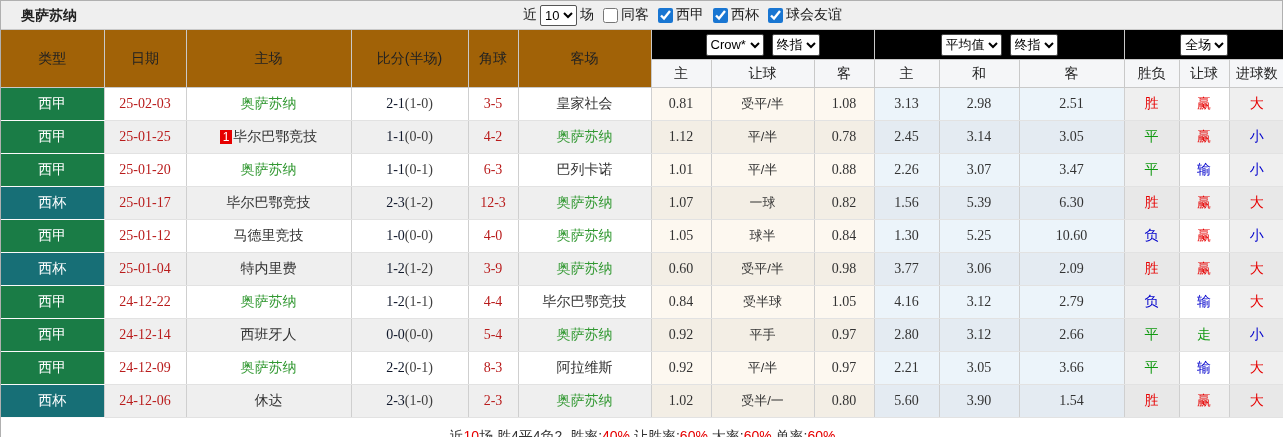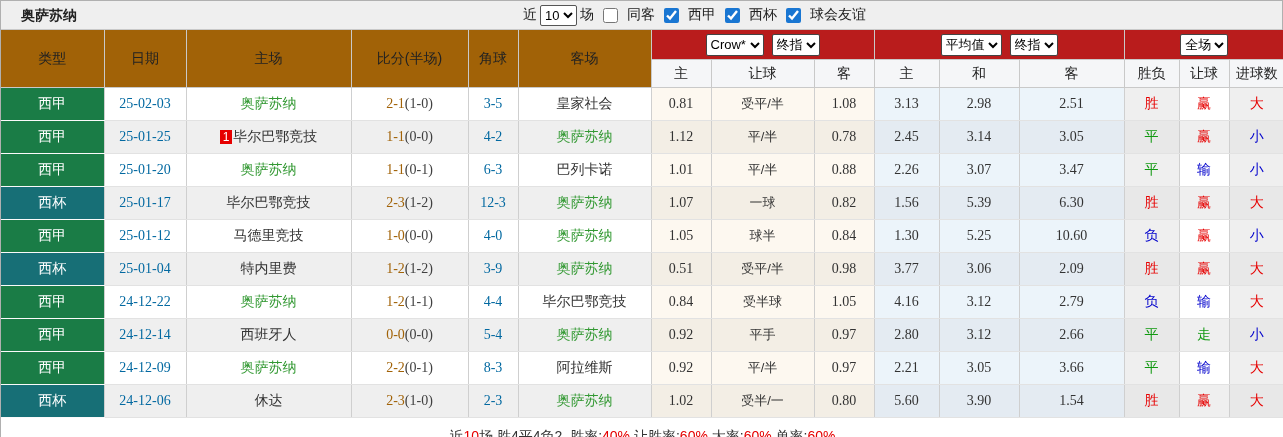--- a/index.html
+++ b/index.html
@@ -5,52 +5,52 @@
   html,body{margin:0;padding:0;background:#e9e9e9;}
   body{width:1283px;height:437px;overflow:hidden;
        font-family:"Liberation Sans","DejaVu Sans",sans-serif;font-size:14px;color:#222;}
   .wrap{width:1283px;box-sizing:border-box;border:1px solid #b0b0b0;background:#fff;}
 
   
   .titlebar{position:relative;height:28px;background:#efefef;border-bottom:1px solid #c9c9c9;}
   .titlebar .team{position:absolute;left:20px;top:0;line-height:28px;font-weight:bold;font-size:14px;}
   .filters{position:absolute;left:522px;top:0;height:28px;display:flex;align-items:center;gap:3px;font-size:14px;}
   .filters select{height:21px;font-size:13px;border:1px solid #555;background:#fff;border-radius:2px;}
-  .filters label{display:flex;align-items:center;gap:7px;}
+  .filters label{display:flex;align-items:center;gap:1px;}
   .filters input[type=checkbox]{width:15px;height:15px;accent-color:#1976d2;margin:0 2px 0 6px;}
 
   
   table{border-collapse:collapse;table-layout:fixed;width:1283px;}
   col.c-type{width:103px}col.c-date{width:82px}col.c-home{width:165px}col.c-score{width:117px}
   col.c-corner{width:50px}col.c-away{width:133px}
   col.c-hh{width:60px}col.c-hl{width:103px}col.c-ha{width:60px}
   col.c-eh{width:65px}col.c-ed{width:80px}col.c-ea{width:105px}
   col.c-r1{width:55px}col.c-r2{width:50px}col.c-r3{width:55px}
 
   thead th{font-weight:normal;color:#222;background:#a16207;border-right:1px solid #c9c9c9;
            border-bottom:1px solid #c9c9c9;font-size:14px;}
   thead tr.selrow th{height:27px;}
   thead tr.subhead th{height:25px;background:#f5f6f8;}
   thead th:last-child{border-right:none;margin-left:24px;}
-  .selcell{background:#b91c1c;}
+  .selcell{background:#000000;}
   .selcell select{height:22px;font-size:13px;border:1px solid #444;background:#fff;border-radius:2px;margin:0 4px;}
 
   tbody td{height:30px;text-align:center;border-right:1px solid #cfcfcf;border-bottom:1px solid #e2e2e2;
            color:#333;font-size:14px;}
   tbody td:last-child{border-right:none;}
   tbody tr:nth-child(even) td{background:#efefef;}
   tbody tr:nth-child(odd) td{background:#fff;}
 
   td.typecell{color:#fff;font-size:14px;border-bottom:1px solid #fafafa;}
   tbody tr td.typecell.liga{background:#1a7c46;}
   tbody tr td.typecell.copa{background:#176f76;}
-  td.date,td.corner{font-family:"Liberation Serif","DejaVu Serif",serif;color:#0369a1;}
+  td.date,td.corner{font-family:"Liberation Serif","DejaVu Serif",serif;color:#b91c1c;}
   td.num{font-family:"Liberation Serif","DejaVu Serif",serif;color:#333;}
   td.score{font-family:"Liberation Serif","DejaVu Serif",serif;}
-  td.score .ft{color:#a16207;text-align:center;}
+  td.score .ft{color:#0f172a;text-align:center;}
   td.score .ht{color:#404040;}
   td.team span.self{color:#339933;}
   .badge{display:inline-block;background:#e60000;color:#fff;font-size:12px;line-height:14px;
          padding:0 3px;margin-right:1px;font-family:"Liberation Sans",sans-serif;}
 
   
   tbody tr:nth-child(odd) td.hcol{background:#fdf8f0;}
   tbody tr:nth-child(even) td.hcol{background:#f3eee5;}
   tbody tr:nth-child(odd) td.ecol{background:#ecf4fa;}
   tbody tr:nth-child(even) td.ecol{background:#e4ebf2;}
@@ -241,21 +241,21 @@
     <td><span class="c-red">赢</span></td>
     <td class="rgray"><span class="c-blue">小</span></td>
   </tr>
         <tr>
     <td class="typecell copa">西杯</td>
     <td class="date">25-01-04</td>
     <td class="team"><span>特内里费</span></td>
     <td class="score"><span class="ft">1-2</span><span class="ht">(1-2)</span></td>
     <td class="corner">3-9</td>
     <td class="team"><span class="self">奥萨苏纳</span></td>
-    <td class="hcol num">0.51</td>
+    <td class="hcol num">0.60</td>
     <td class="hcol hline">受平/半</td>
     <td class="hcol num">0.98</td>
     <td class="ecol num">3.77</td>
     <td class="ecol num">3.06</td>
     <td class="ecol num">2.09</td>
     <td class="rgray"><span class="c-red">胜</span></td>
     <td><span class="c-red">赢</span></td>
     <td class="rgray"><span class="c-red">大</span></td>
   </tr>
         <tr>

